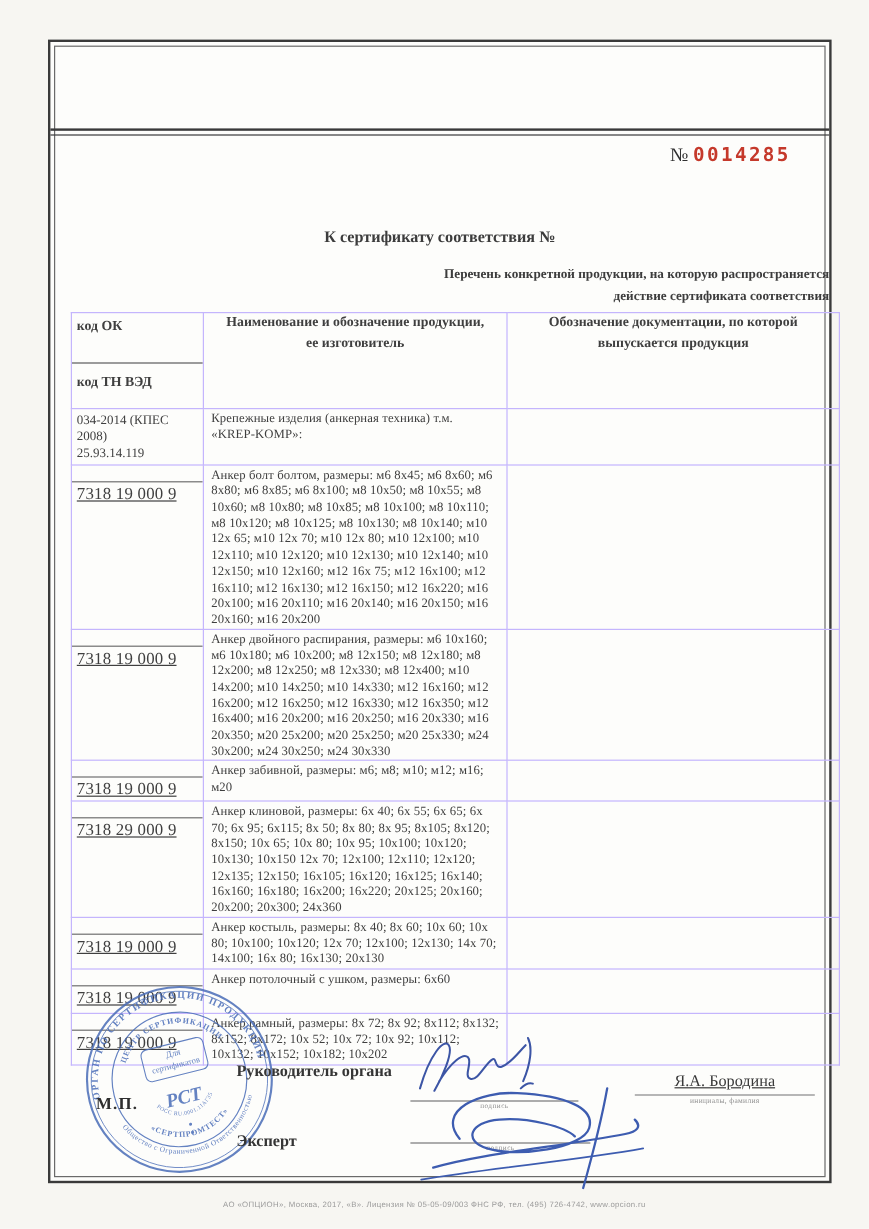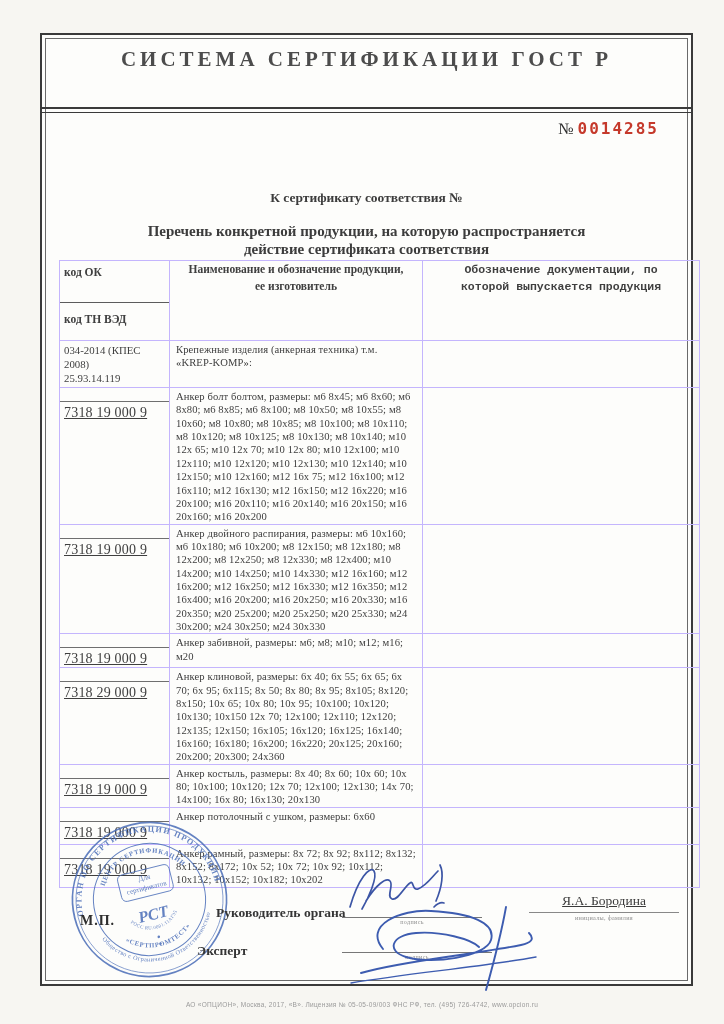--- a/index.html
+++ b/index.html
@@ -44,33 +44,33 @@
     position:absolute;top:155px;left:0;right:0;
     display:flex;justify-content:center;align-items:flex-end;
   }
   .cert-line .lbl{font-size:13.5px;font-weight:bold;color:#3c3c3c;}
   .cert-line .val{
     font-size:12.5px;color:#4a4a4a;letter-spacing:0.5px;
     border-bottom:1px solid #555;padding:0 18px 2px 18px;margin-left:6px;
     transform:translateY(-5px);
   }
   .subt1,.subt2{
-    position:absolute;left:0;right:0;text-align:center;
-    font-size:15px;font-weight:bold;color:#3c3c3c;
+    position:absolute;left:0;right:0;text-align:right;
+    font-size:11px;font-weight:bold;color:#3c3c3c;
   }
   .subt1{top:188px;} .subt2{top:206px;}
   table.products{
     position:absolute;left:17px;top:225px;width:608px;
     border-collapse:collapse;table-layout:fixed;
   }
   table.products td{
     border:1px solid #c4b5fd;vertical-align:top;padding:0;
     overflow:hidden;box-sizing:border-box;
   }
-  td.c1{width:110px;} td.c2{width:253px;} td.c3{width:277px;font-family:Liberation Mono, monospace;}
+  td.c1{width:110px;} td.c2{width:253px;} td.c3{width:277px;}
   .hdr-c1{position:relative;height:100%;}
   .hdr-c1 .top{height:36px;border-bottom:1px solid #5c5c5c;
     padding:5px 4px 0 4px;font-weight:bold;font-size:11.5px;}
   .hdr-c1 .bot{padding:10px 4px 0 4px;font-weight:bold;font-size:11.5px;}
   .hdr-mid{
     display:flex;align-items:center;justify-content:center;height:100%;
     text-align:center;font-weight:bold;font-size:11.5px;padding:0 18px;
     line-height:1.5;
   }
   .code-strip{height:13px;border-bottom:1px solid #6f6f6f;}
@@ -80,21 +80,21 @@
     letter-spacing:0.1px;color:#3e3e3e;}
   .stamp-wrap{
     position:absolute;left:25px;top:782px;width:165px;height:165px;
     transform:rotate(-14deg);opacity:0.85;
   }
   .mp-label{
     position:absolute;left:38px;top:878px;font-size:14px;font-weight:bold;
     color:#2e2e2e;letter-spacing:1px;z-index:4;
   }
   .off-label{position:absolute;font-size:13.5px;font-weight:bold;color:#353535;}
-  .lab-head{left:155px;top:870px;margin-left:19px;}
+  .lab-head{left:155px;top:850px;}
   .lab-expert{left:155px;top:908px;}
   .sig-line{position:absolute;border-top:1px solid #777;}
   .sl1{left:300px;top:882px;width:140px;}
   .sl2{left:300px;top:917px;width:150px;}
   .sig-cap{
     position:absolute;font-size:6px;color:#8f8f8f;letter-spacing:0.4px;
     text-align:center;
   }
   .sc1{left:300px;top:884px;width:140px;}
   .sc2{left:300px;top:919px;width:150px;}
@@ -112,21 +112,20 @@
     font-family:"Liberation Sans","DejaVu Sans",sans-serif;
   }
   .stamp-txt{fill:#4a6db8;}
 </style>
 </head>
 <body>
 
 <div class="frame">
   <div class="frame-inner"></div>
 
-  <div class="hline1">СИСТЕМА СЕРТИФИКАЦИИ ГОСТ Р</div>
   <div class="header-rule"></div>
 
   <div class="serial">
     <span>№</span>
     <span class="digits">0014285</span>
   </div>
 
 
   <div class="cert-line">
     <span class="lbl">К сертификату соответствия №</span>

